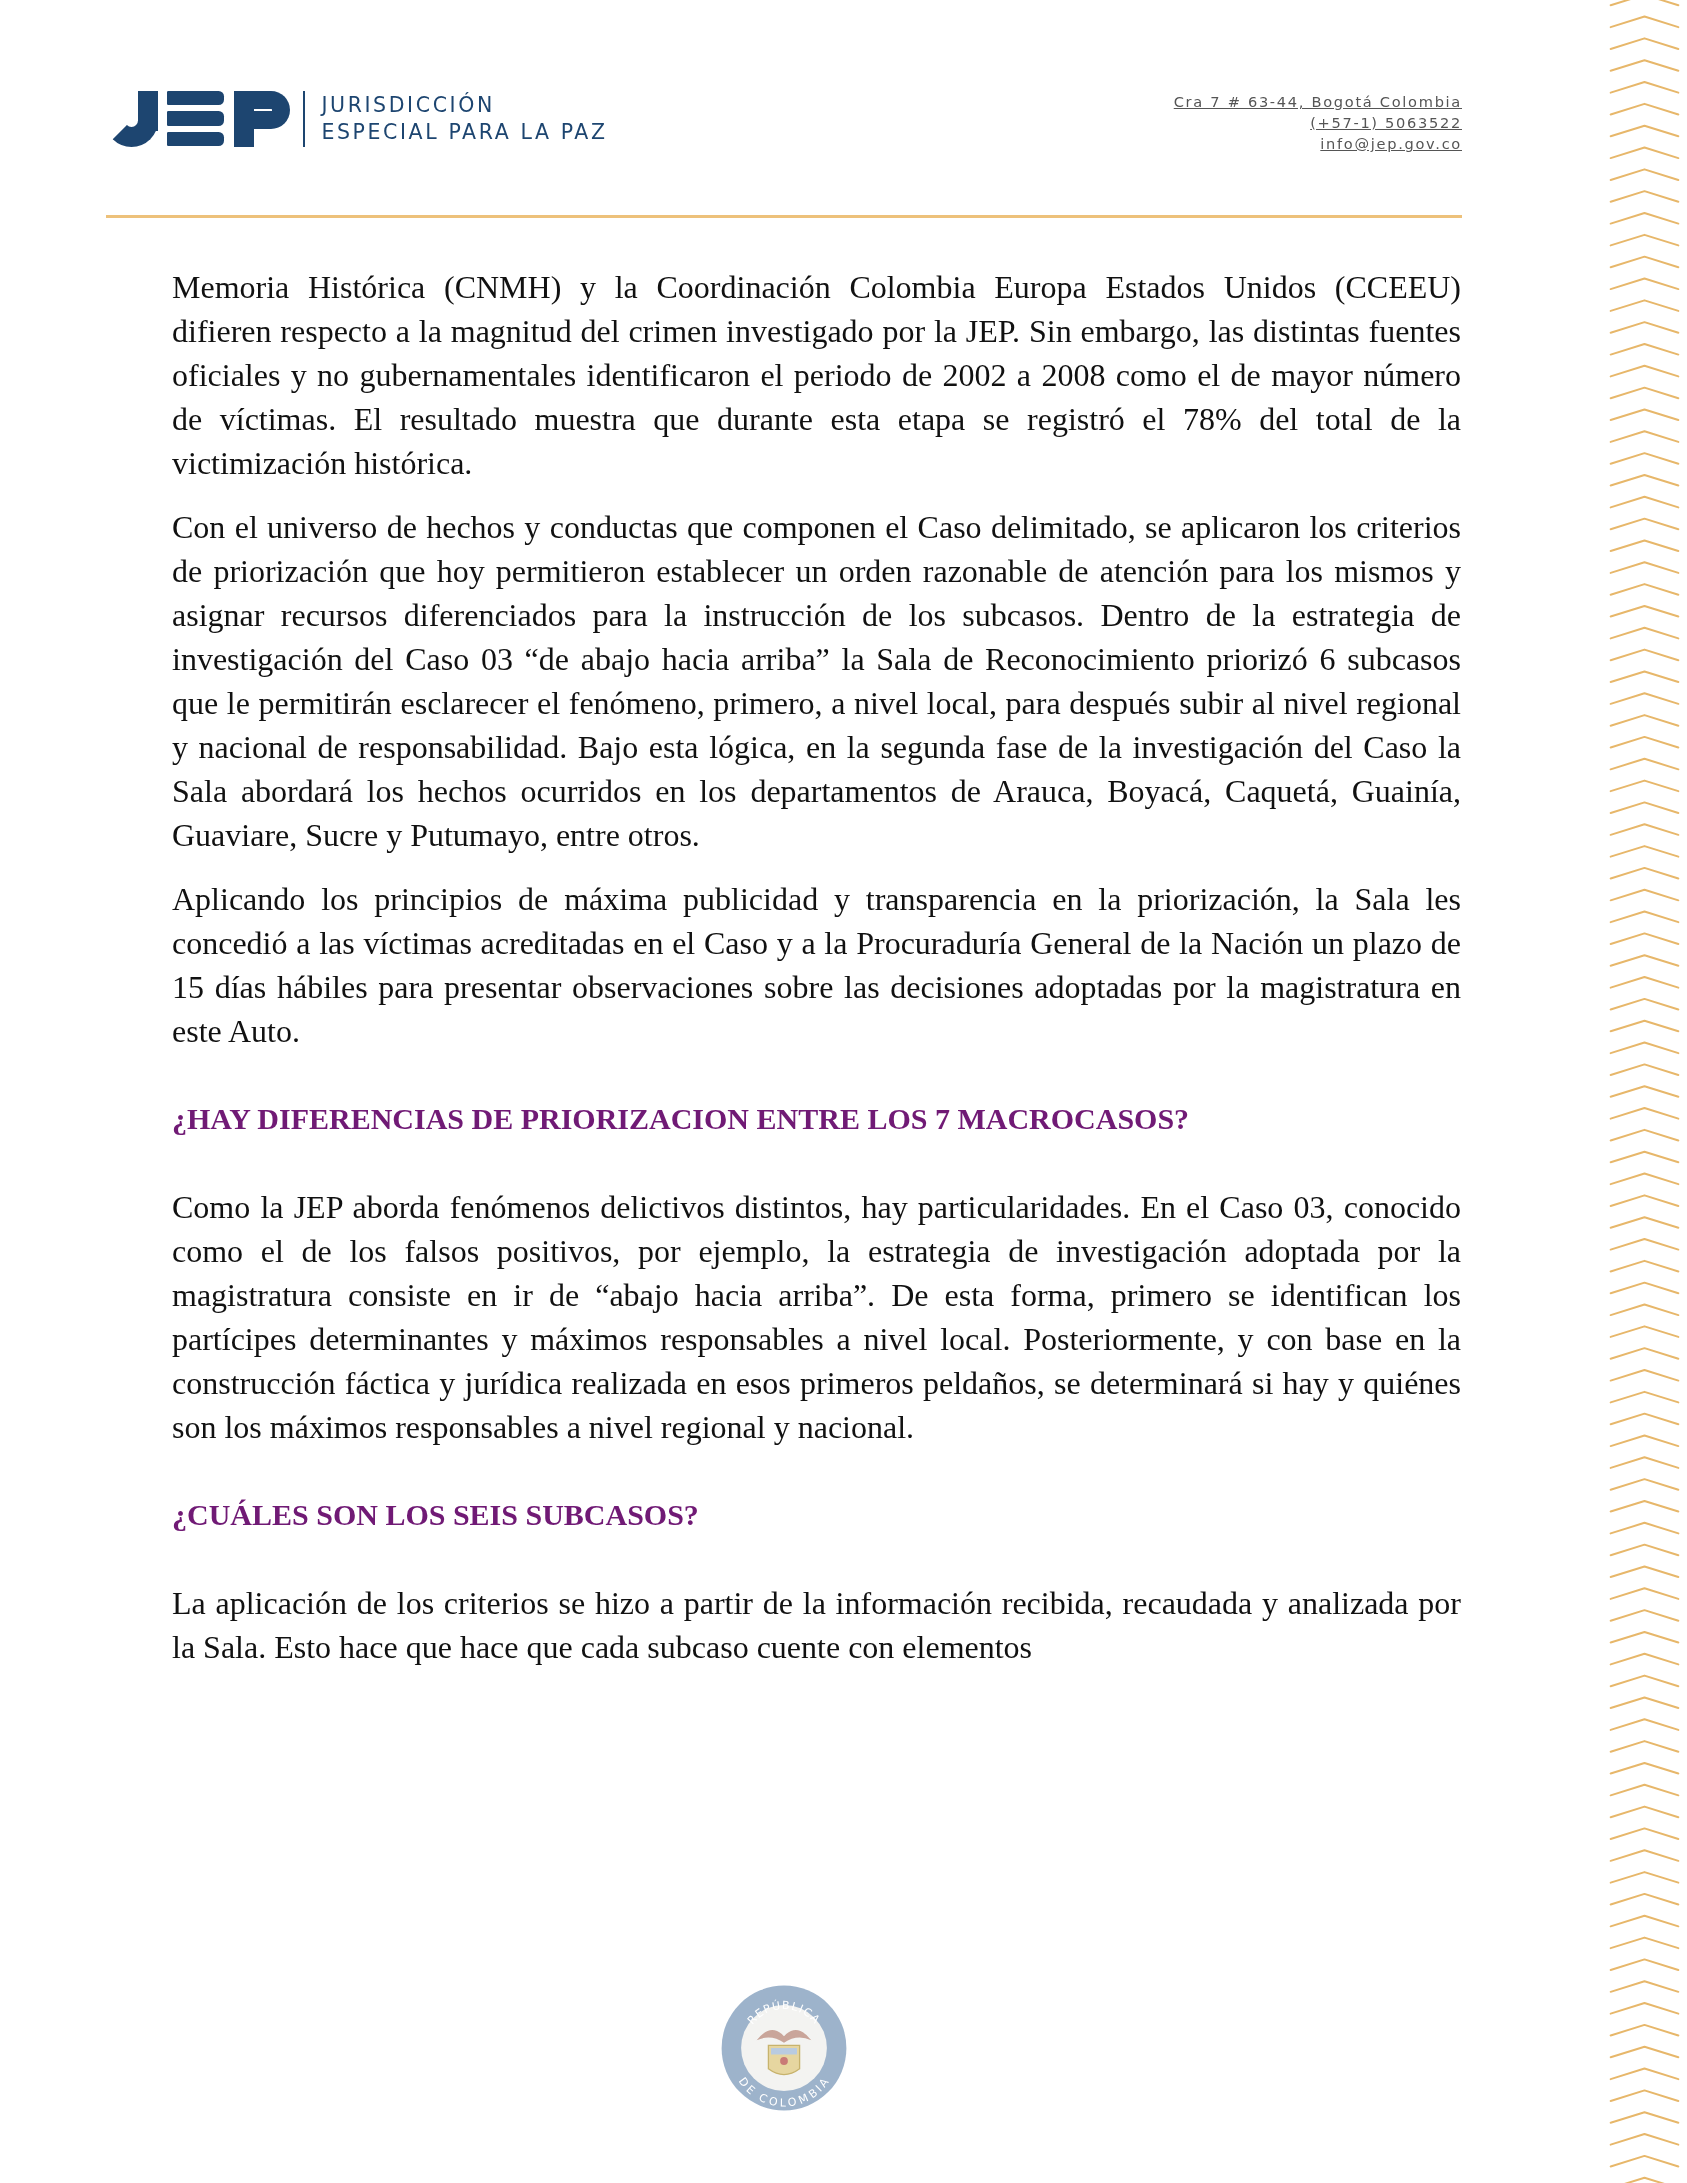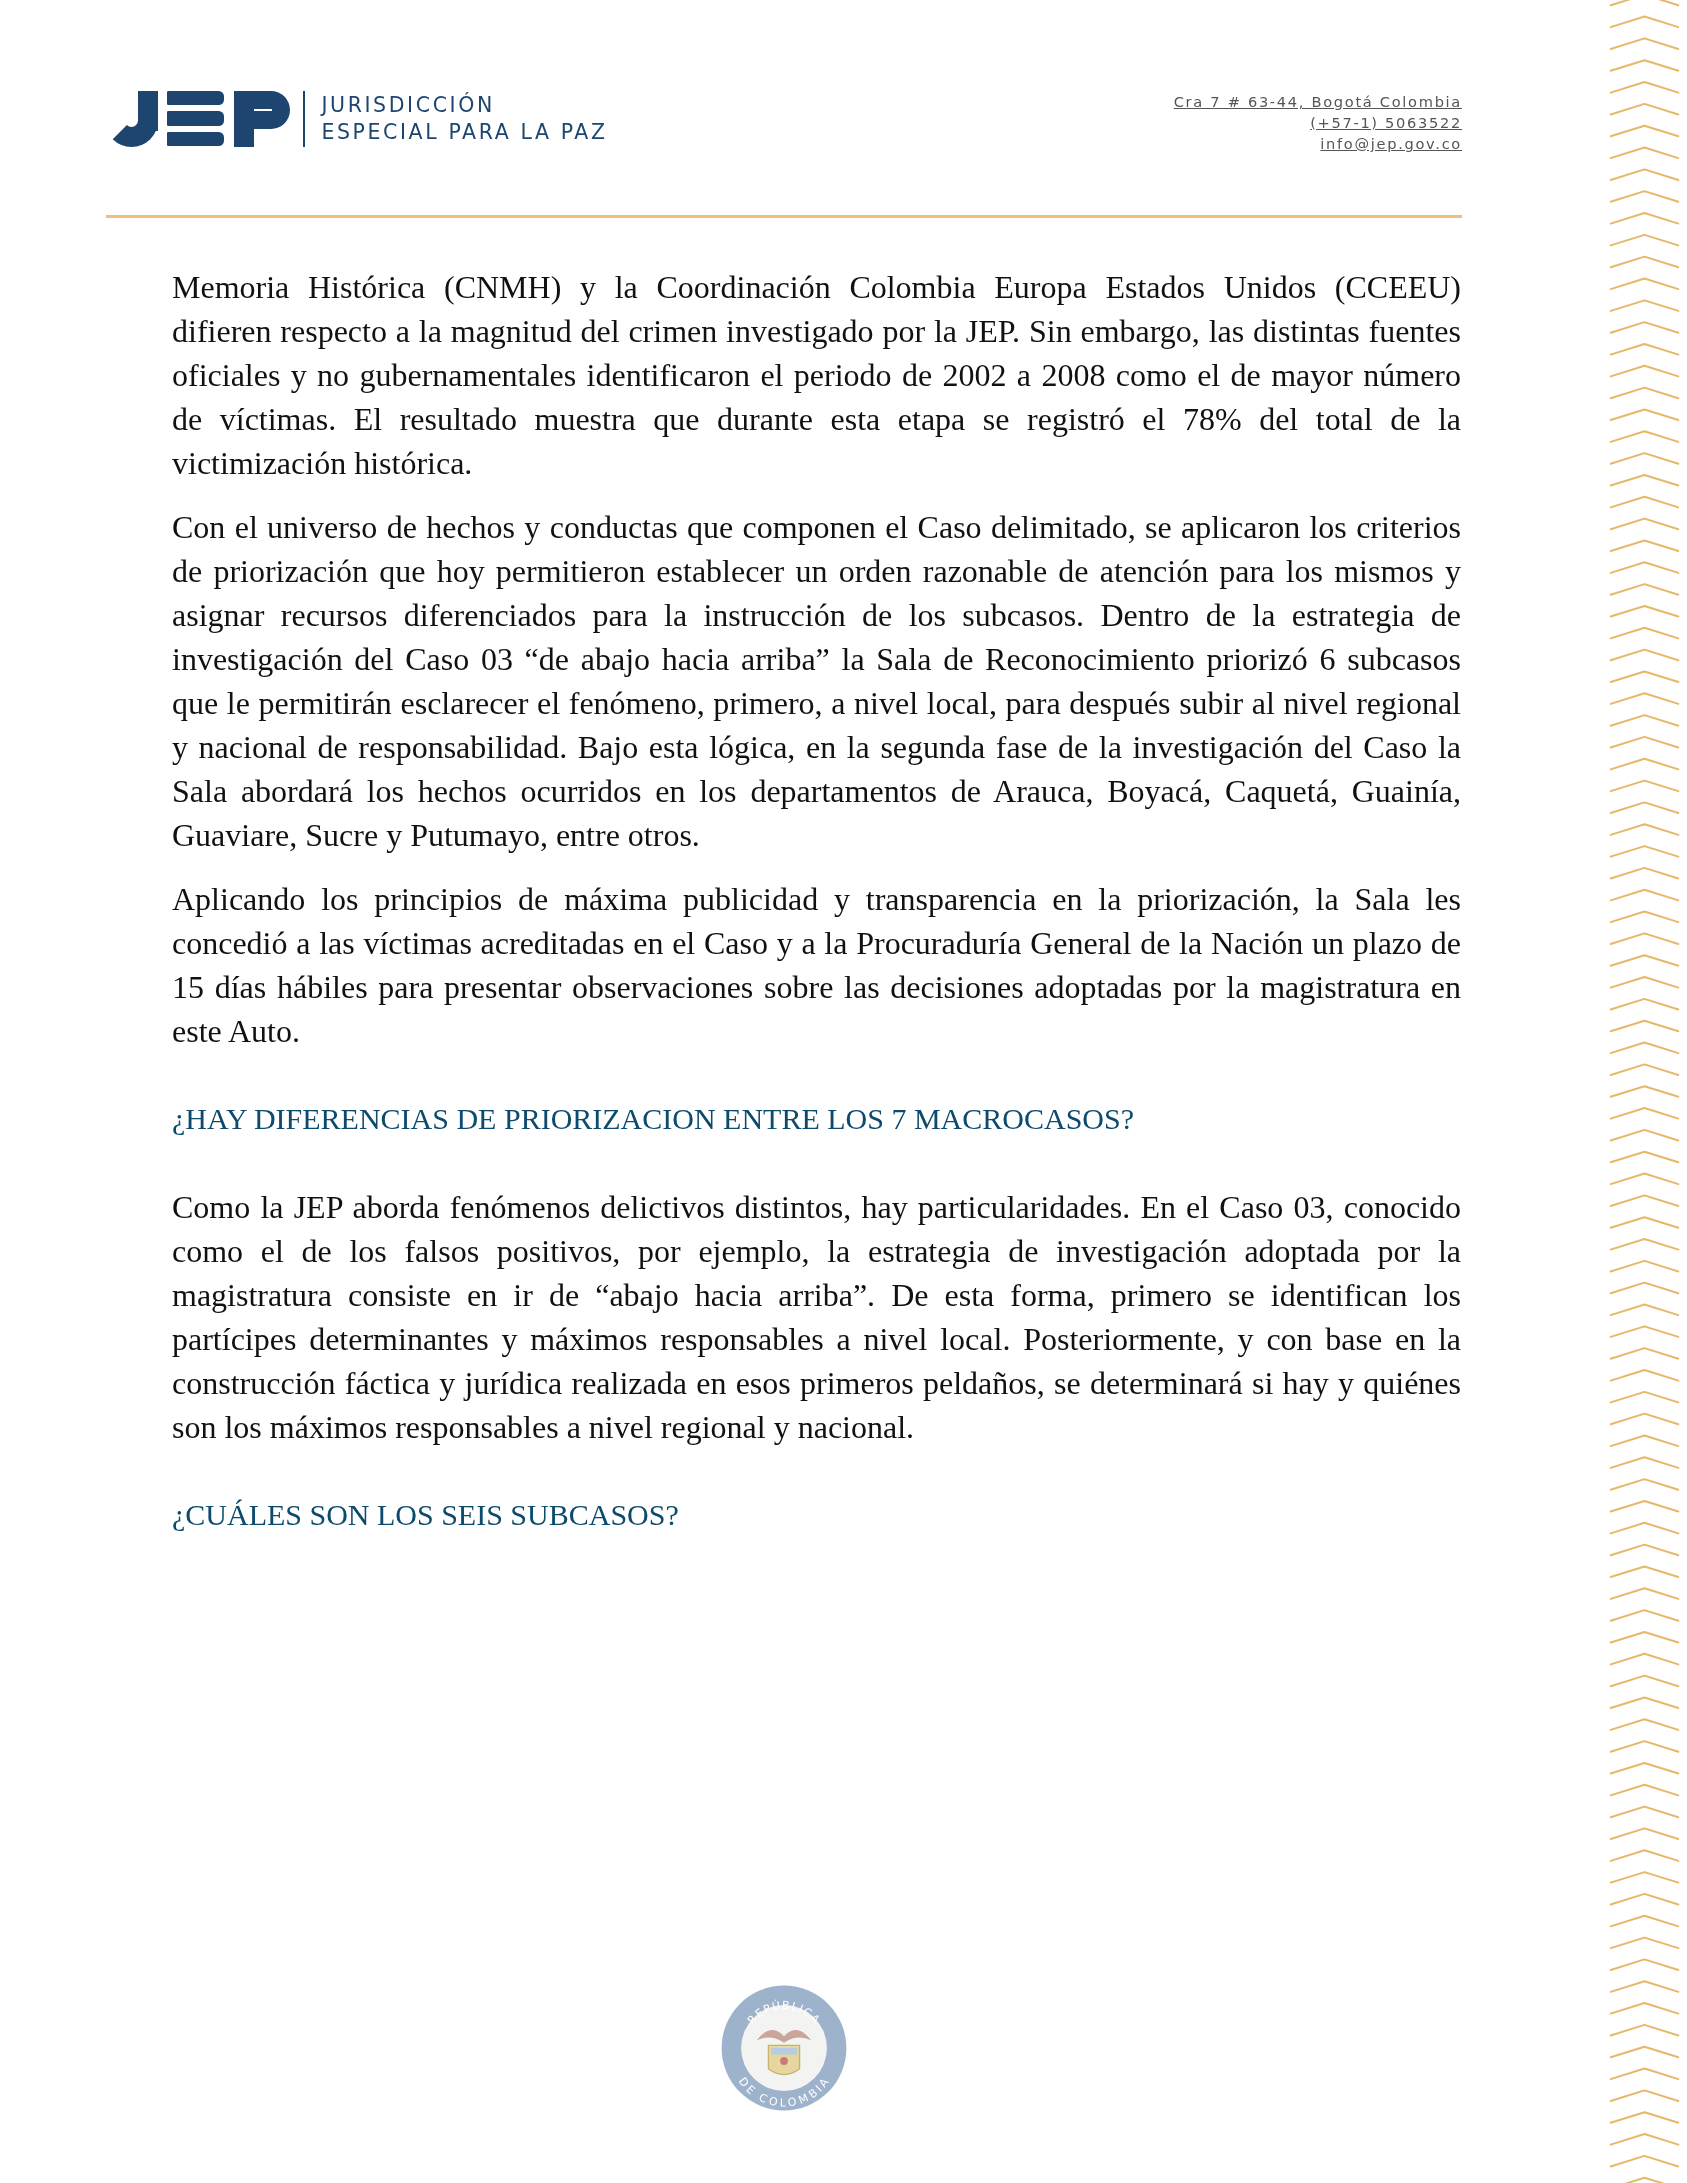--- a/index.html
+++ b/index.html
@@ -23,21 +23,21 @@
 
   .header-rule { position: absolute; left: 106px; top: 215px; width: 1356px; height: 2.6px; background: #edc17a; }
 
   
   .chevrons { position: absolute; left: 1608px; top: 0; width: 73px; height: 2183px; }
 
   
   .content { position: absolute; left: 172px; top: 265px; width: 1289px; }
   .para { font-size: 32px; line-height: 44px; text-align: justify; margin: 0; }
   .para.gap { margin-top: 20px; }
-  .heading { color: #0c4a6e; font-weight: normal; font-size: 30px; line-height: 44px; margin: 44px 0 0 0; }
+  .heading { color: #701a75; font-weight: bold; font-size: 30px; line-height: 44px; margin: 44px 0 0 0; }
   .heading + .para { margin-top: 44px; }
 
   
   .seal { position: absolute; left: 719px; top: 1983px; width: 130px; height: 130px; }
 </style>
 </head>
 <body>
 
 <div class="logo">
   <div class="logo-mark" aria-label="JEP">
@@ -176,20 +176,21 @@
     </g>
 </svg>
 
 <div class="content">
   <p class="para">Memoria Histórica (CNMH) y la Coordinación Colombia Europa Estados Unidos (CCEEU) difieren respecto a la magnitud del crimen investigado por la JEP. Sin embargo, las distintas fuentes oficiales y no gubernamentales identificaron el periodo de 2002 a 2008 como el de mayor número de víctimas. El resultado muestra que durante esta etapa se registró el 78% del total de la victimización histórica.</p>
   <p class="para gap">Con el universo de hechos y conductas que componen el Caso delimitado, se aplicaron los criterios de priorización que hoy permitieron establecer un orden razonable de atención para los mismos y asignar recursos diferenciados para la instrucción de los subcasos. Dentro de la estrategia de investigación del Caso 03 “de abajo hacia arriba” la Sala de Reconocimiento priorizó 6 subcasos que le permitirán esclarecer el fenómeno, primero, a nivel local, para después subir al nivel regional y nacional de responsabilidad.  Bajo esta lógica, en la segunda fase de la investigación del Caso la Sala abordará los hechos ocurridos en los departamentos de Arauca, Boyacá, Caquetá, Guainía, Guaviare, Sucre y Putumayo, entre otros.</p>
   <p class="para gap">Aplicando los principios de máxima publicidad y transparencia en la priorización, la Sala les concedió a las víctimas acreditadas en el Caso y a la Procuraduría General de la Nación un plazo de 15 días hábiles para presentar observaciones sobre las decisiones adoptadas por la magistratura en este Auto.</p>
   <h2 class="heading">¿HAY DIFERENCIAS DE PRIORIZACION ENTRE LOS 7 MACROCASOS?</h2>
   <p class="para">Como la JEP aborda fenómenos delictivos distintos, hay particularidades. En el Caso 03, conocido como el de los falsos positivos, por ejemplo, la estrategia de investigación adoptada por la magistratura consiste en ir de “abajo hacia arriba”. De esta forma, primero se identifican los partícipes determinantes y máximos responsables a nivel local. Posteriormente, y con base en la construcción fáctica y jurídica realizada en esos primeros peldaños, se determinará si hay y quiénes son los máximos responsables a nivel regional y nacional.</p>
   <h2 class="heading">¿CUÁLES SON LOS SEIS SUBCASOS?</h2>
+  <p class="para">La aplicación de los criterios se hizo a partir de la información recibida, recaudada y analizada por la Sala. Esto hace que hace que cada subcaso cuente con elementos</p>
 </div>
 
 <svg class="seal" viewBox="0 0 200 200">
   <defs>
     <path id="seal-top-arc" d="M 40 100 A 60 60 0 0 1 160 100"></path>
     <path id="seal-bottom-arc" d="M 32 108 A 68 68 0 0 0 168 108"></path>
   </defs>
   <circle cx="100" cy="100" r="96" fill="#9db3cb"></circle>
   <circle cx="100" cy="100" r="66" fill="#f3f3f1"></circle>
   <path d="M58 88 Q80 60 100 82 Q120 60 142 88 Q120 78 100 92 Q80 78 58 88 Z" fill="#c9a59a"></path>

